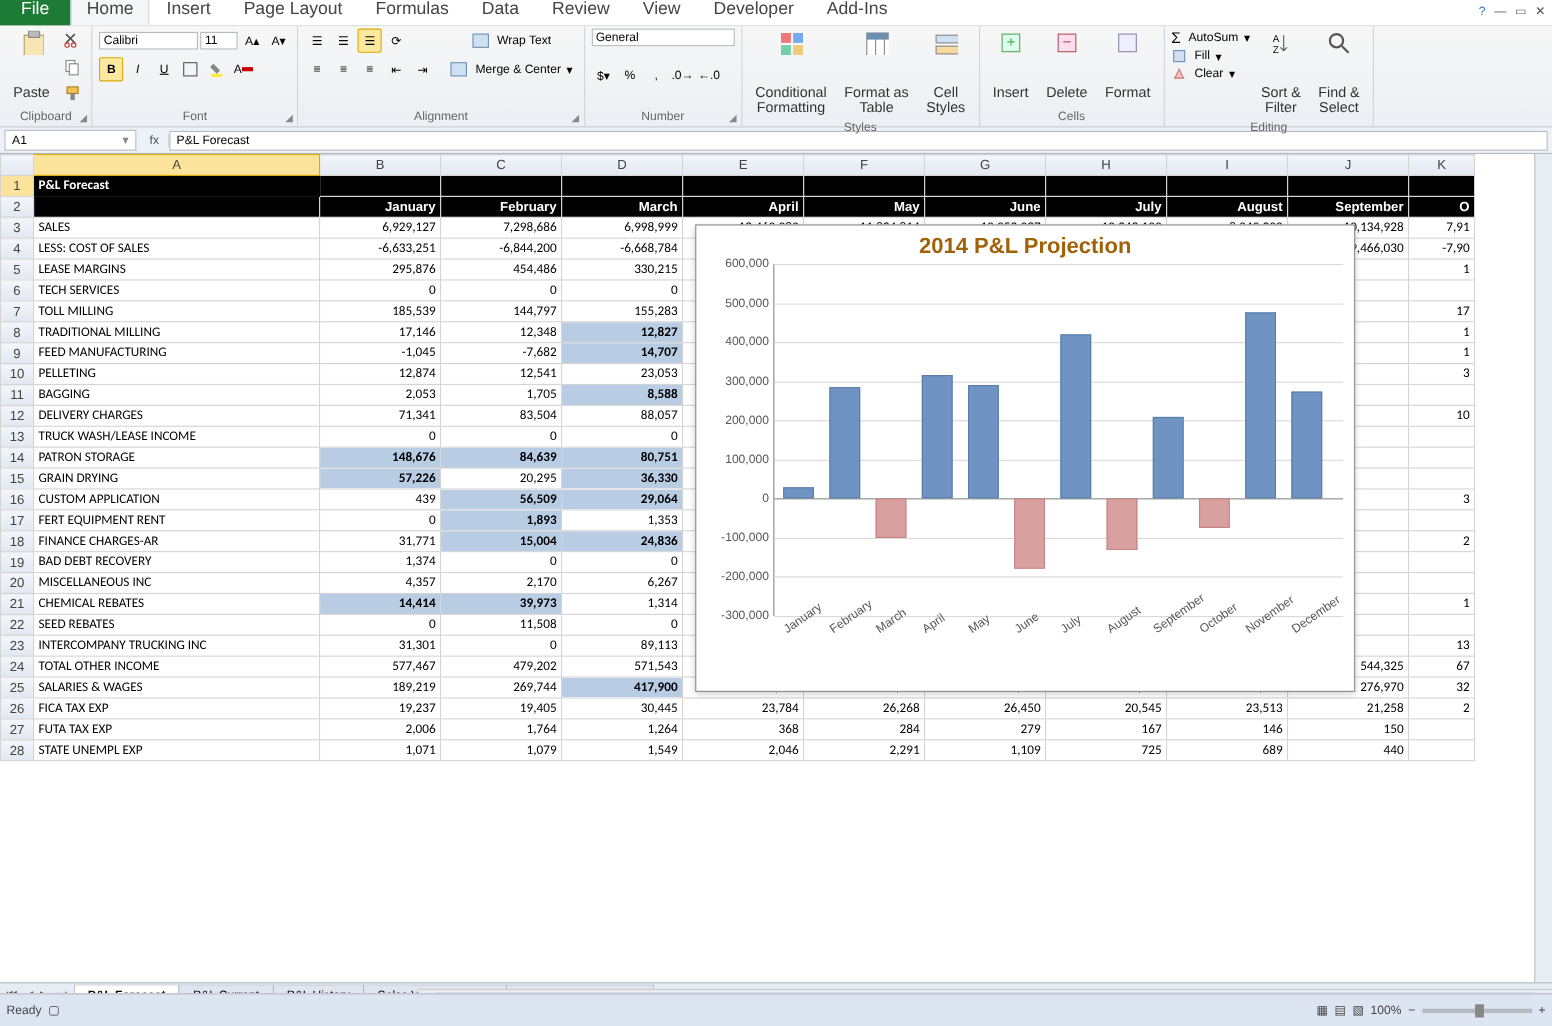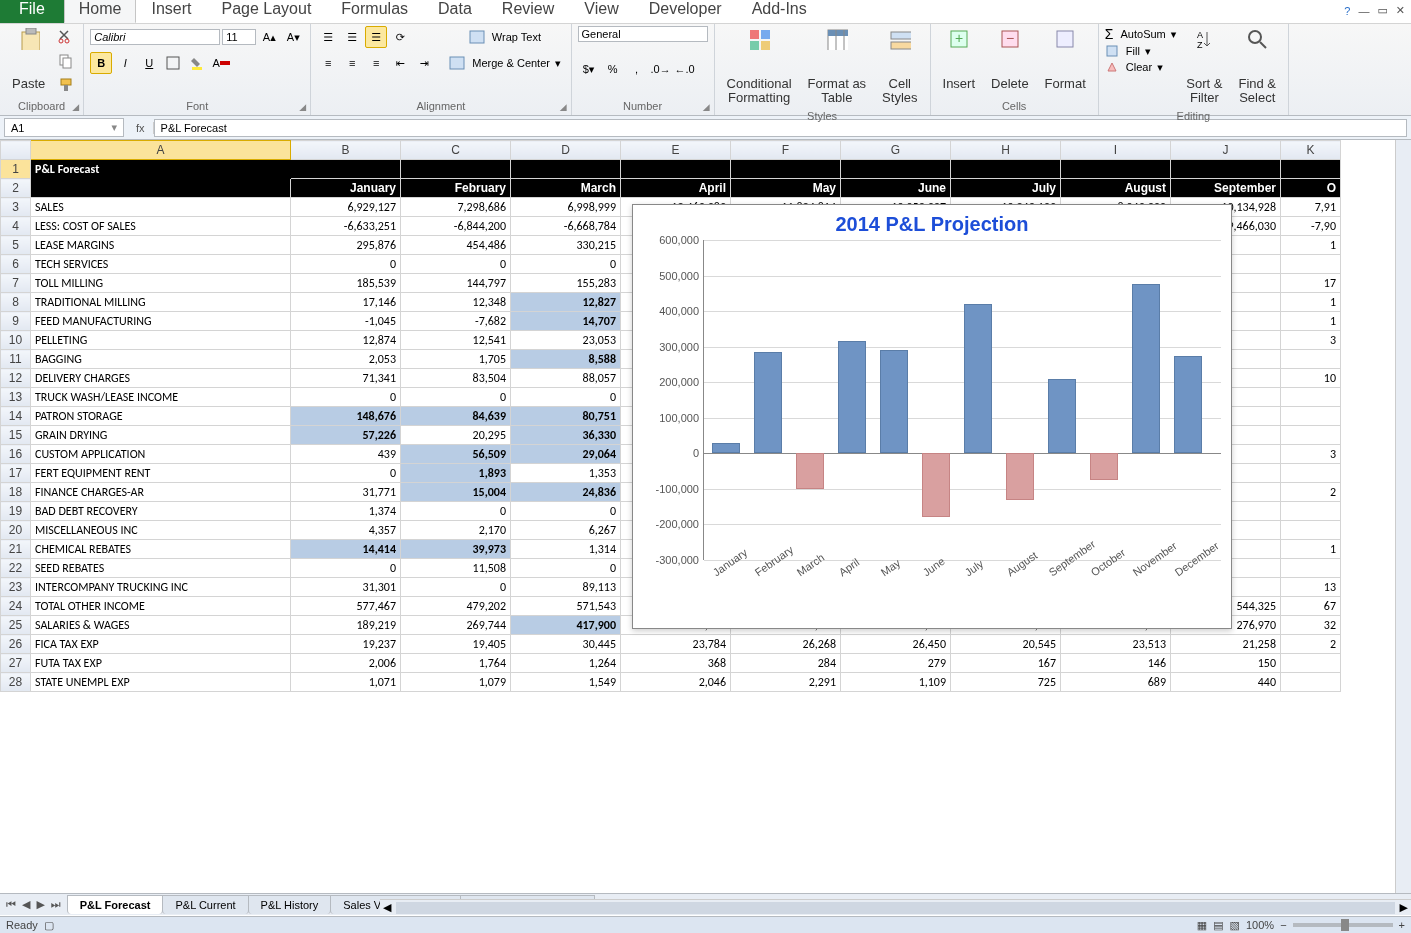--- a/index.html
+++ b/index.html
@@ -34,37 +34,37 @@
 .colhdr.sel { background: #fbe39b; border: 1px solid #d9ab00; }
 .rowhdr { background: linear-gradient(#f3f6fb,#e2e8f1); text-align: center; font-weight: normal; color: #444; width: 30px; }
 .rowhdr.sel { background: #fbe39b; }
 td.num { text-align: right; font-family: Calibri, sans-serif; }
 td.txt { text-align: left; font-family: Calibri, sans-serif; }
 tr.blackrow td { background: #000; color: #fff; font-weight: bold; }
 tr.hdrrow td { background: #000; color: #fff; font-weight: bold; text-align: right; }
 .selcell { outline: 2px solid #000; outline-offset: -2px; }
 .hl { background: #b8cce4; font-weight: bold; }
 .chart { position: absolute; left: 632px; top: 64px; width: 600px; height: 425px; background: #fff; border: 1px solid #888; box-shadow: 0 2px 6px rgba(0,0,0,.2); }
-.chart-title { text-align: center; font-size: 20px; font-weight: bold; color: #1d4ed8; padding: 8px 0 4px; }
+.chart-title { text-align: center; font-size: 20px; font-weight: bold; color: #a16207; padding: 8px 0 4px; }
 .chart-plot { position: relative; height: 320px; margin: 0 10px 0 70px; border-left: 1px solid #888; }
 .gridline { position: absolute; left: 0; right: 0; border-top: 1px solid #d9d9d9; }
 .ylabel { position: absolute; left: -65px; width: 60px; text-align: right; font-size: 11px; color: #555; transform: translateY(-50%); }
 .bar { position: absolute; width: 28px; }
 .bar.pos { background: #6f94c4; border: 1px solid #5a7da8; }
 .bar.neg { background: #d9a0a0; border: 1px solid #c68484; }
 .xlabels { position: relative; height: 40px; margin-left: 70px; }
 .xlabel { position: absolute; font-size: 11px; color: #555; transform: rotate(-35deg) translateX(-8px); transform-origin: left top; }
 .legend { text-align: center; font-size: 12px; color: #444; padding-top:4px; }
 .legend .sw { display: inline-block; width: 10px; height: 10px; background: #6f94c4; margin-right: 4px; vertical-align: middle; }
 .sheet-tabs { position: fixed; bottom: 18px; left: 0; right: 0; height: 22px; background: #e8edf4; border-top: 1px solid #b5bac0; display: flex; align-items: center; font-size: 11px; }
 .navbtns { display: flex; padding: 0 4px; gap: 2px; }
 .navbtns span { cursor: pointer; padding: 0 2px; color: #555; }
 .stab { padding: 3px 12px; background: #dfe6ef; border: 1px solid #b5bac0; border-bottom: none; margin-right: -1px; cursor: pointer; border-radius: 0 0 4px 4px; }
 .stab.active { background: #fff; font-weight: bold; }
-.status-bar { position: fixed; bottom: 0; left: 0; right: 0; height: 17px; background: #dce5f1; border-top: 1px solid #b5bac0; display: flex; align-items: center; justify-content: space-between; padding: 0 6px; font-size: 11px; color: #444; }
+.status-bar { position: fixed; bottom: 0; left: 0; right: 0; height: 30px; background: #dce5f1; border-top: 1px solid #b5bac0; display: flex; align-items: center; justify-content: space-between; padding: 0 6px; font-size: 11px; color: #444; }
 .zoom { display: flex; align-items: center; gap: 6px; }
 .zoom .slider { width: 100px; height: 4px; background: #b5bac0; position: relative; }
 .zoom .slider::after { content:''; position:absolute; left:48px; top:-4px; width:8px; height:12px; background:#888; }
 svg.ico { vertical-align: middle; }
 .hscrollbar { position: absolute; right: 0; bottom: 0; left: 380px; height: 16px; background: #e8edf4; border-top: 1px solid #ccc; display:flex; align-items:center;}
 .vscrollbar { position: fixed; right: 0; top: 140px; bottom: 40px; width: 16px; background: #e8edf4; border-left: 1px solid #ccc; }
 </style>
 </head>
 <body>
 
@@ -121,21 +121,21 @@
             </svg>
           </span>
       </div>
     </div>
     <div class="group-label"><span>Clipboard</span><span class="dlg">◢</span></div>
   </div>
 
   <div class="group">
     <div class="group-body col" style="gap:4px">
       <div class="row">
-        <input class="fake" style="width: 130px; font-style: italic;" value="Calibri">
+        <input class="fake" style="width: 90px;" value="Calibri">
         <input class="fake" style="width: 34px;" value="11">
         <span class="sbtn">A▴</span>
         <span class="sbtn">A▾</span>
       </div>
       <div class="row">
         <span class="sbtn on">
             <b>B</b>
           </span>
         <span class="sbtn">
             <i>I</i>

